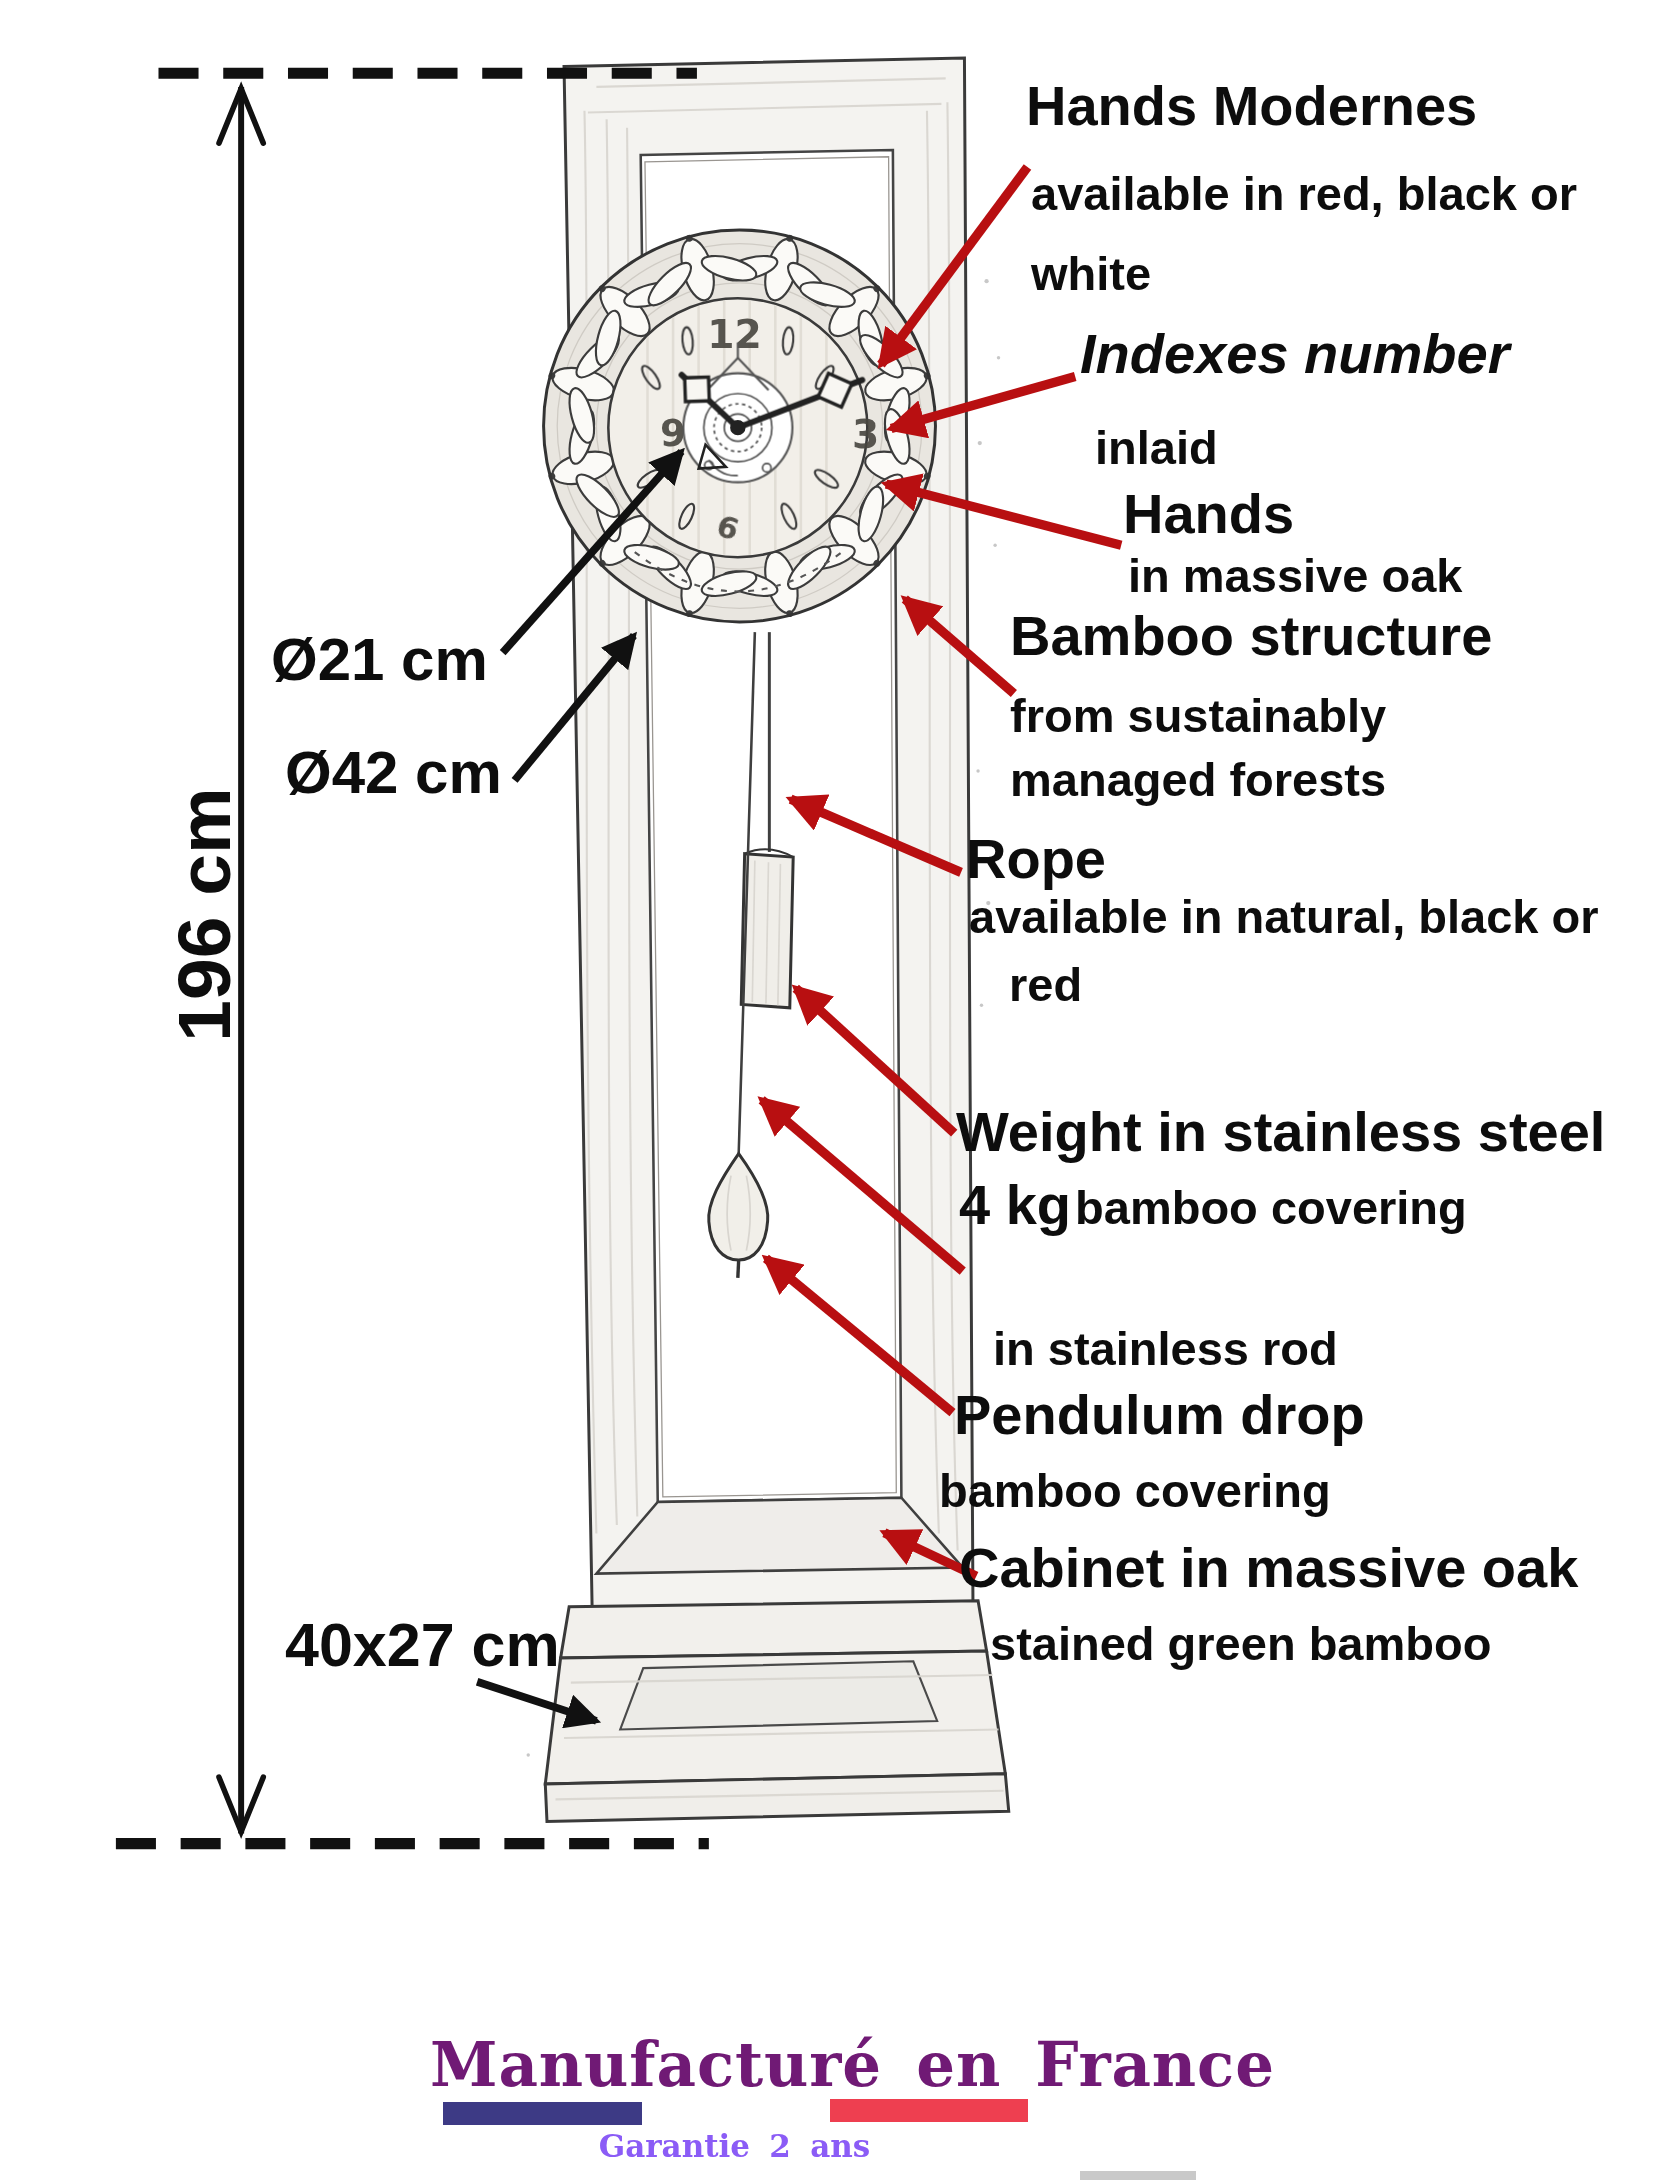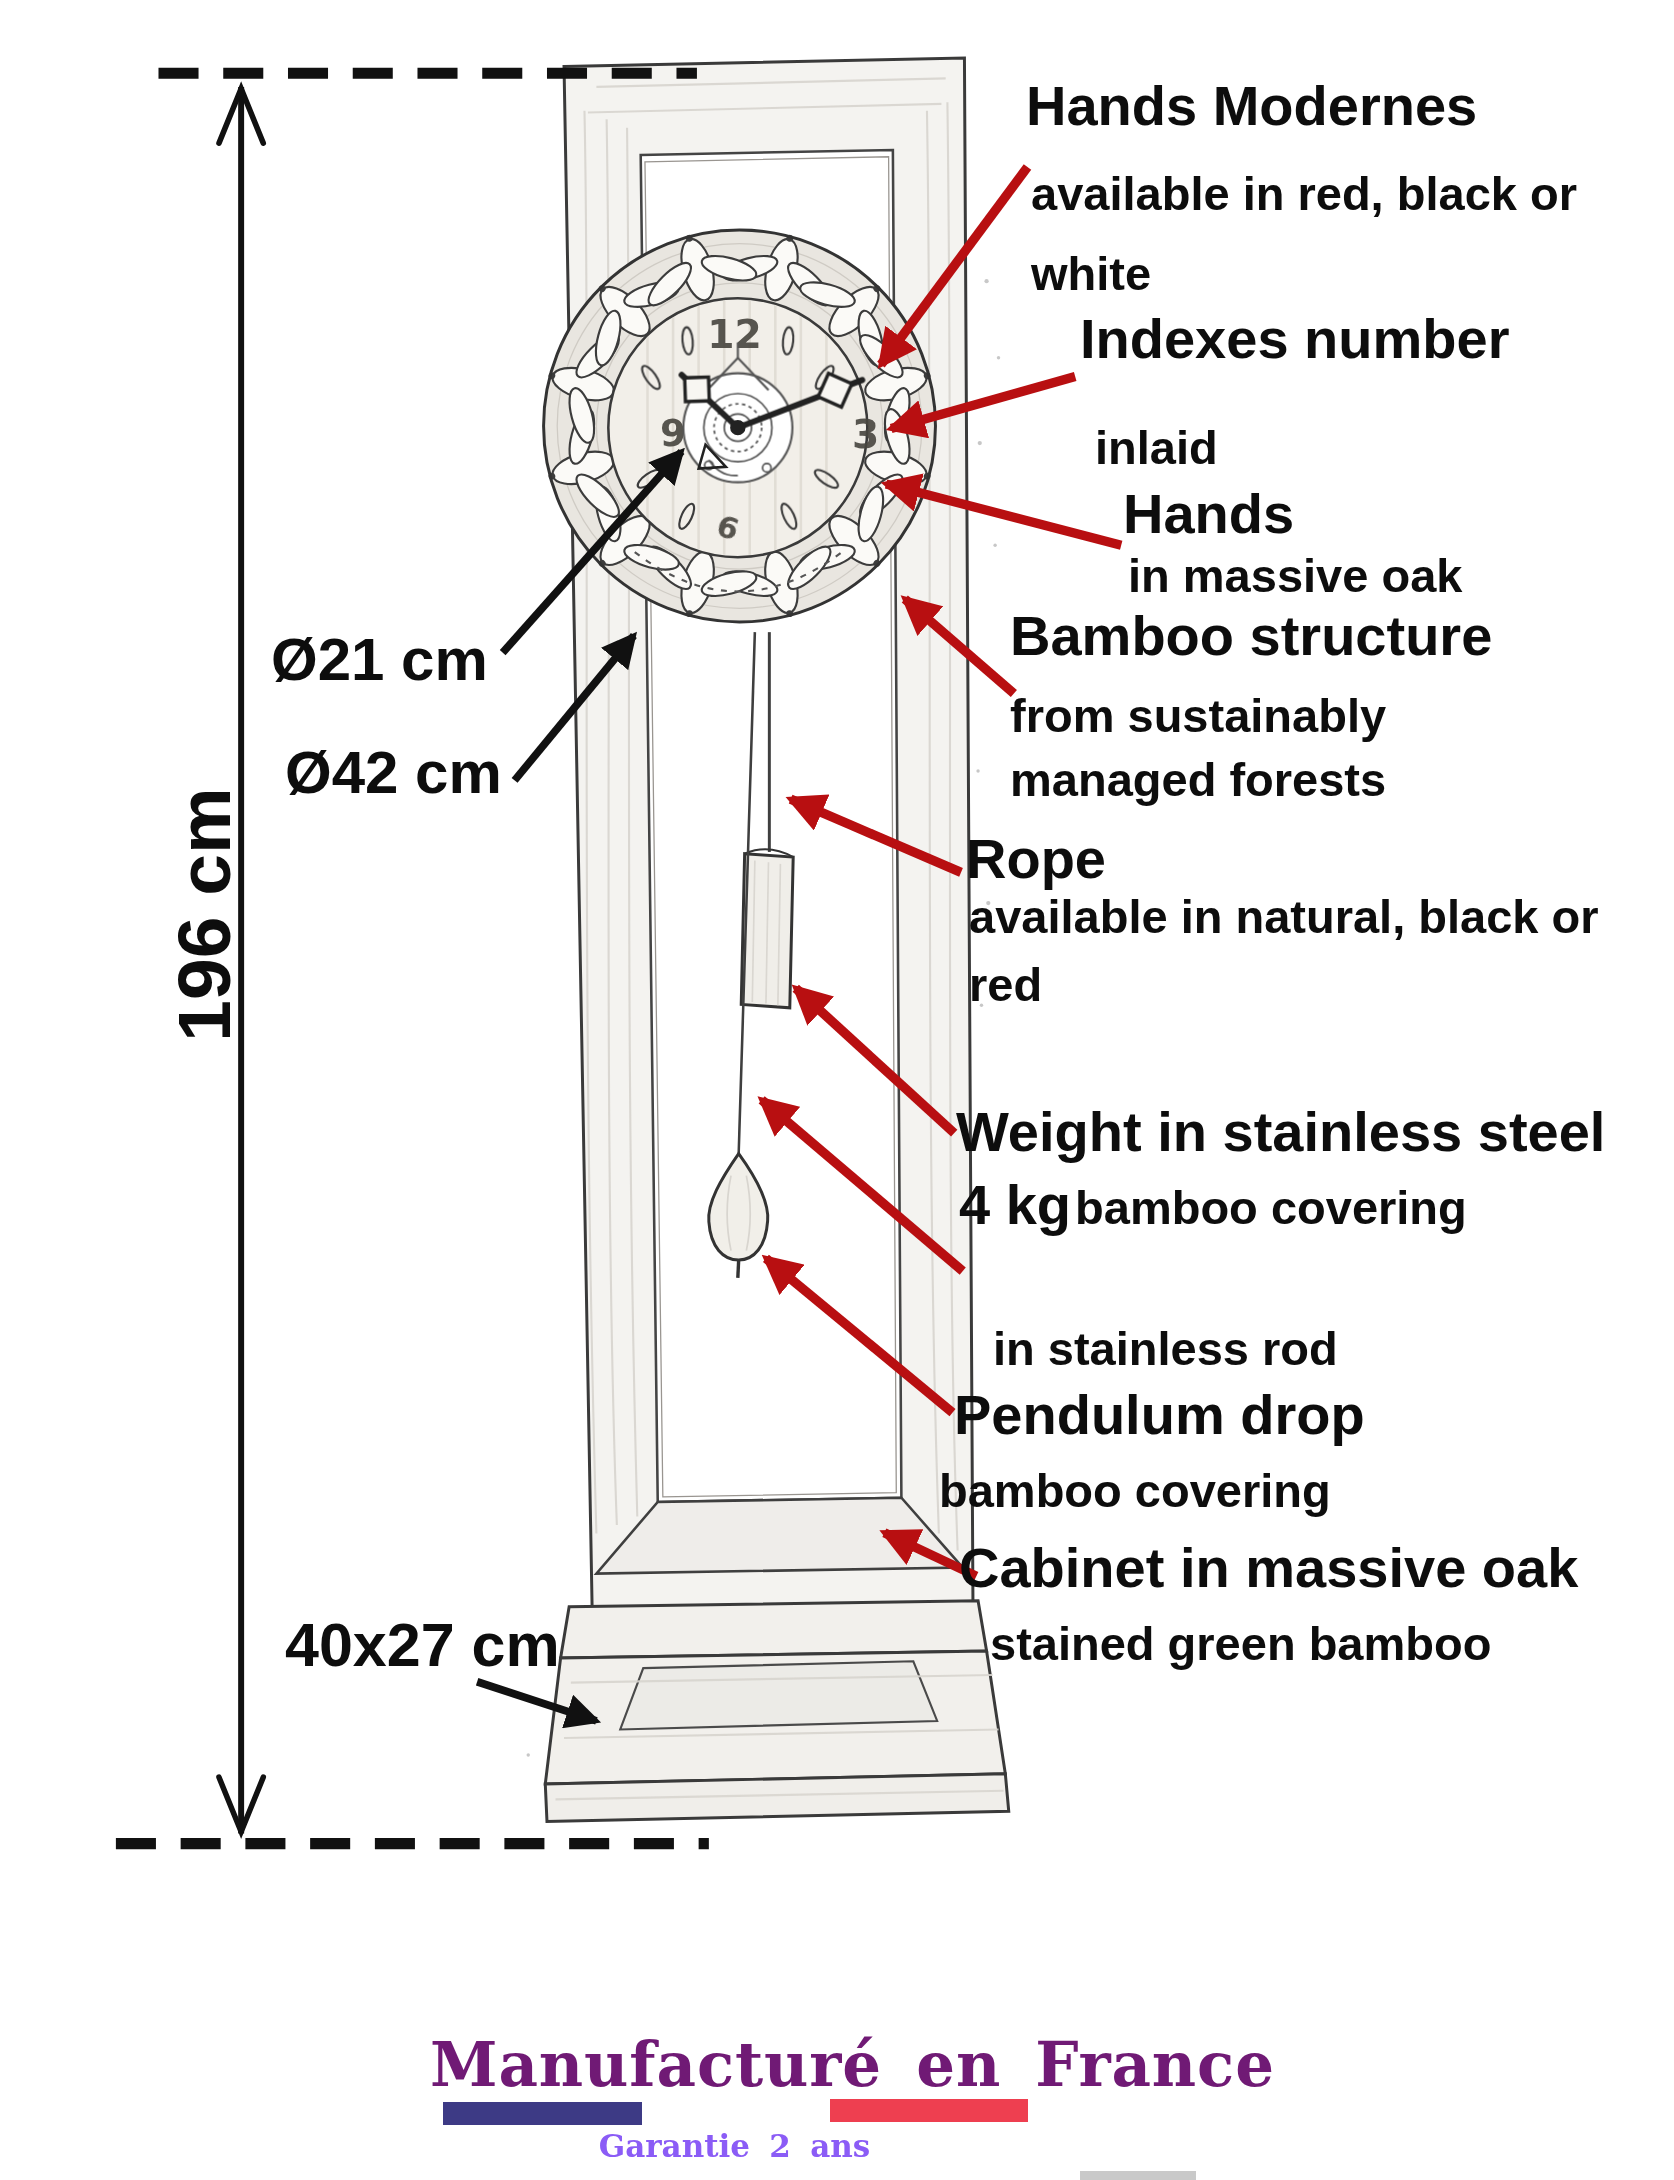--- a/index.html
+++ b/index.html
@@ -13,30 +13,30 @@
   }
   svg{position:absolute;left:0;top:0;}
   .lbl{position:absolute;white-space:nowrap;line-height:1;}
   .h{font-size:56px;font-weight:800;letter-spacing:0;}
   .s{font-size:47px;font-weight:700;}
   .dim{font-weight:800;}
   
   .hands-t   {left:1026px;top:78px;}
   .hands-1   {left:1031px;top:170px;}
   .hands-2   {left:1031px;top:250px;}
-  .indexes-t {left:1080px;top:311px;}
+  .indexes-t {left:1080px;top:326px;font-style:italic;}
   .indexes-1 {left:1095px;top:424px;}
   .dial-t    {left:1123px;top:486px;}
   .dial-1    {left:1128px;top:552px;}
   .bamboo-t  {left:1010px;top:608px;}
   .bamboo-1  {left:1010px;top:692px;}
   .bamboo-2  {left:1010px;top:756px;}
   .rope-t    {left:966px;top:831px;}
   .rope-1    {left:969px;top:893px;}
-  .rope-2    {left:969px;top:961px;}
+  .rope-2    {left:969px;top:961px;padding-left:40px;}
   .weight-t  {left:956px;top:1104px;}
   .weight-line{left:959px;top:1177px;display:flex;align-items:baseline;gap:4px;}
   .rod-t     {left:964px;top:1245px;}
   .rod-1     {left:993px;top:1325px;}
   .drop-t    {left:954px;top:1387px;}
   .drop-1    {left:939px;top:1467px;}
   .cab-t     {left:959px;top:1540px;}
   .cab-1     {left:990px;top:1620px;}
   
   .d21  {left:271px;top:630px;font-size:60px;}

